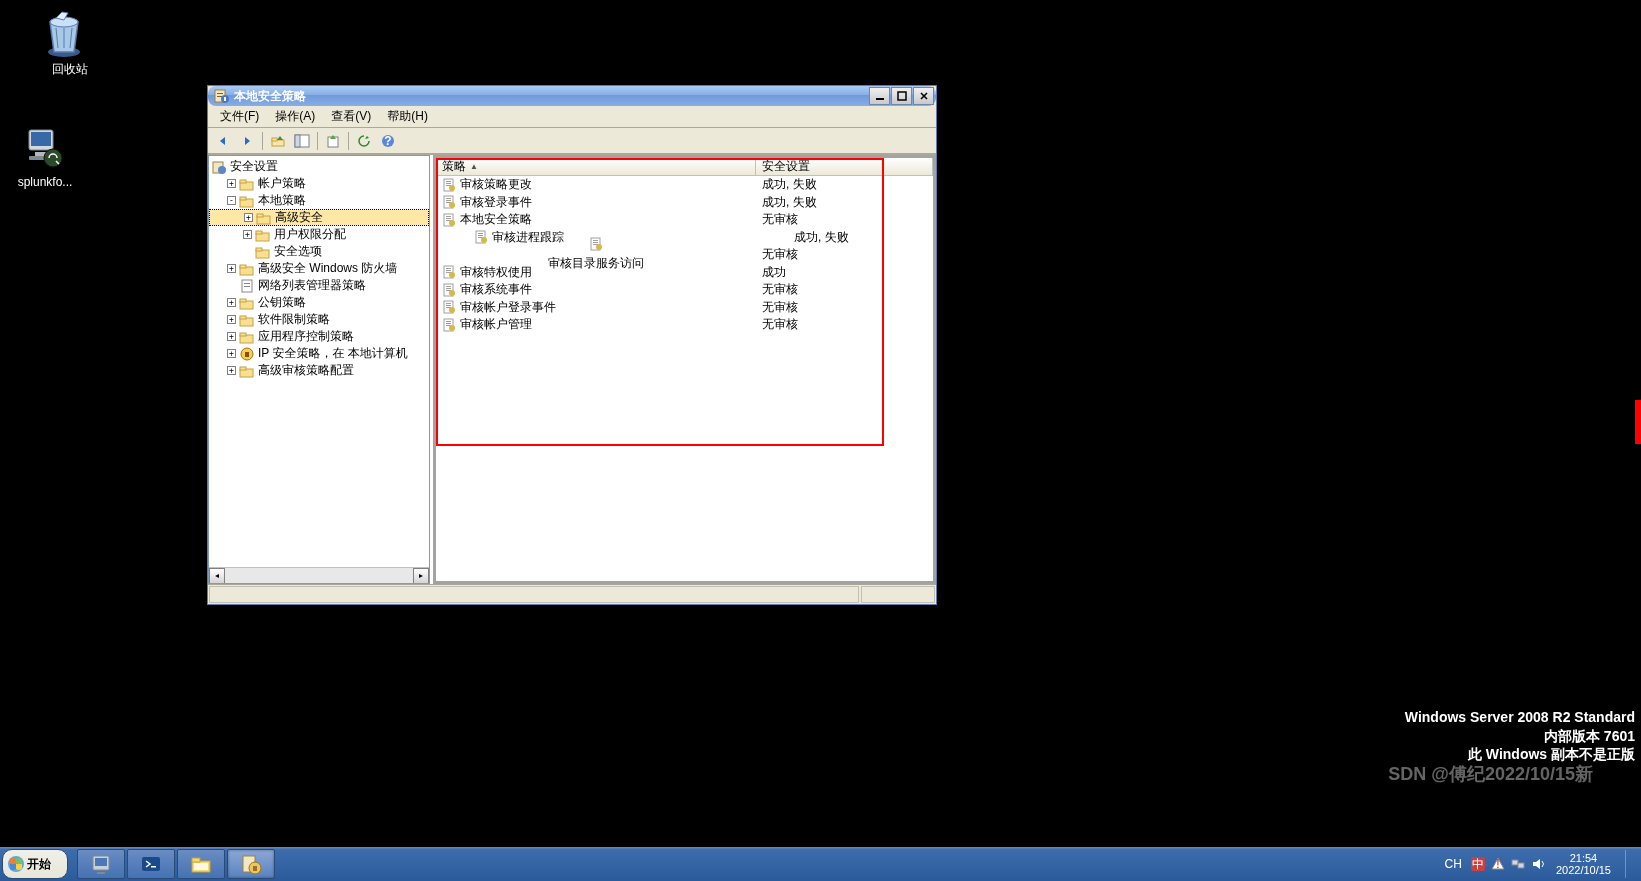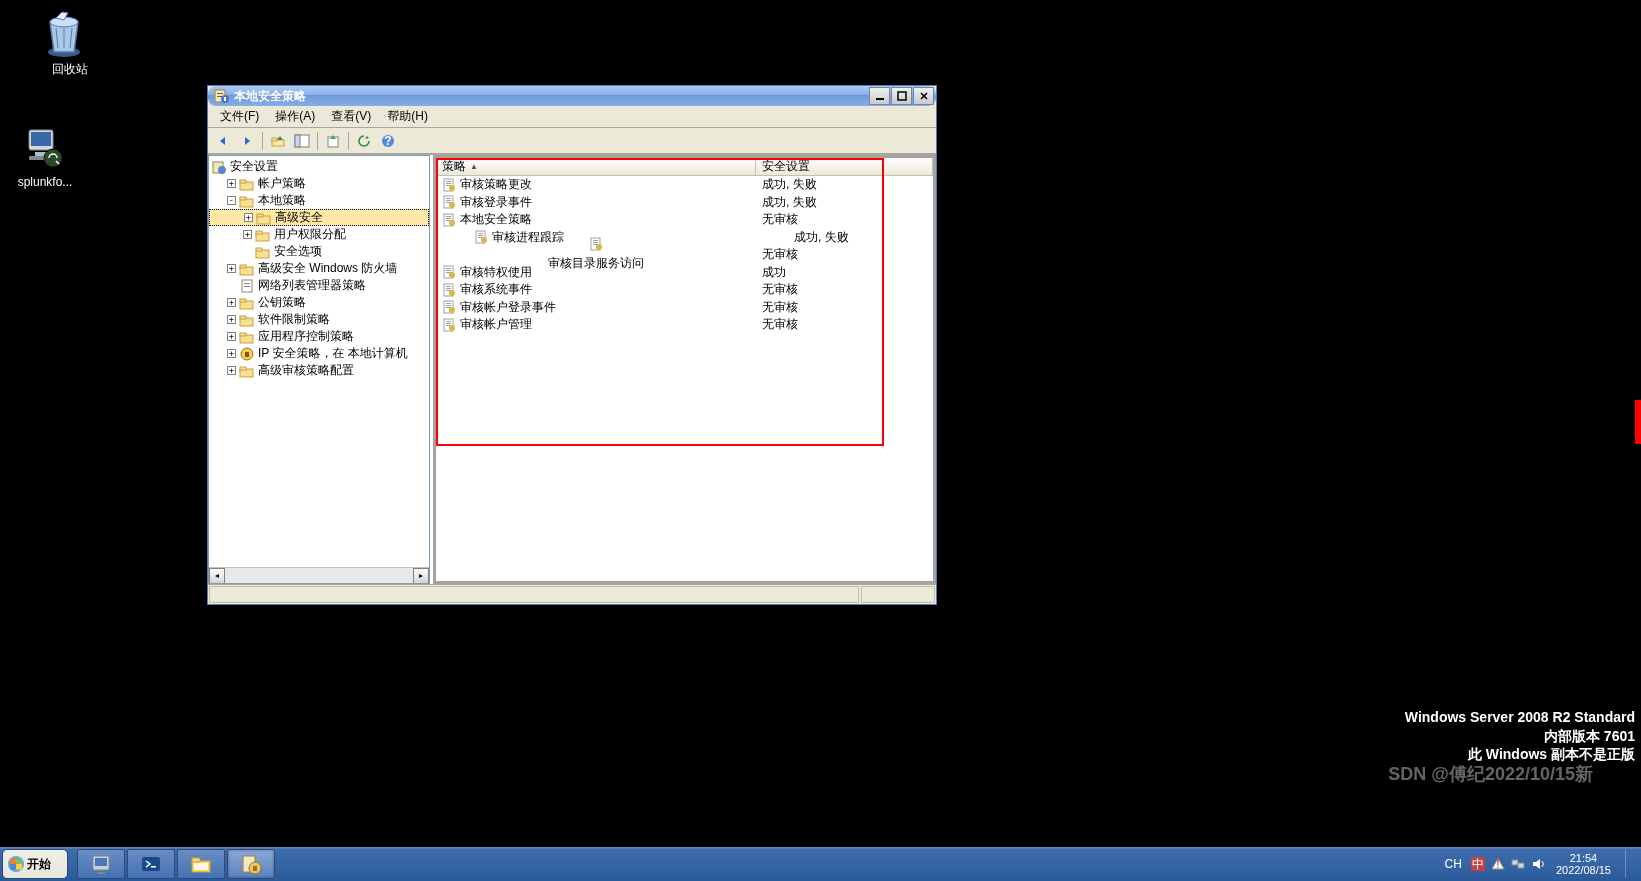--- a/index.html
+++ b/index.html
@@ -64,21 +64,21 @@
 
 .watermark { position:absolute; right:6px; bottom:118px; text-align:right; color:#fff; font-weight:bold; text-shadow: 1px 1px 2px rgba(0,0,0,0.8); }
 .watermark div { font-size: 14px; line-height: 1.3; }
 
 .csdn-wm { position:absolute; right:48px; bottom:95px; color:#c8c8c8; font-weight:bold; font-size:18px; opacity:0.5; }
 
 .red-strip { position:absolute; right:0; top:400px; width:6px; height:44px; background:red; }
 
 
 .taskbar { position:absolute; left:0; right:0; bottom:0; height:34px; background: linear-gradient(#6b8bc0, #3d6bab 8%, #3665a6 50%, #2a5a9a); display:flex; align-items:stretch; }
-.start-btn { width:66px; margin:2px; background: linear-gradient(#f0f0ea, #e8e6d8); border:1px solid #2a4a7a; border-radius:5px; display:flex; align-items:center; gap:2px; padding:0 4px; cursor:pointer; color:#000; font-weight:bold; }
+.start-btn { width:66px; margin:2px; background: linear-gradient(#f0f0ea, #e8e6d8); border:1px solid #2a4a7a; border-radius:10px; display:flex; align-items:center; gap:2px; padding:0 4px; cursor:pointer; color:#000; font-weight:bold; }
 .task-btn { width:48px; margin:2px 1px; background: linear-gradient(#6a8cc2, #4472b2); border:1px solid #2a4a7a; border-radius:2px; display:flex; align-items:center; justify-content:center; cursor:pointer; }
 .task-btn.active { background: linear-gradient(#8aa8d6, #5a82c0); box-shadow: inset 0 0 3px rgba(0,0,0,0.4); }
 .task-sep { width:6px; }
 .tray { margin-left:auto; display:flex; align-items:center; padding:0 4px; gap:4px; color:#fff; }
 .tray-icon { width:16px; height:16px; display:flex; align-items:center; justify-content:center; }
 .tray .lang { padding: 0 4px; cursor:pointer; }
 .tray .clock { text-align:center; padding: 0 6px; line-height:1.1; }
 .tray .clock div { font-size:11px; }
 .tray .show-desktop { width: 12px; height: 28px; border-left: 1px solid rgba(255,255,255,0.3); margin-left: 4px; cursor:pointer; }
 
@@ -576,17 +576,17 @@
         </svg>
       </span>
     <span class="tray-icon">
         <svg width="14" height="14">
           <path d="M2 5 L5 5 L9 2 L9 12 L5 9 L2 9 Z" fill="#fff"></path>
           <path d="M11 4 Q14 7 11 10" stroke="#fff" fill="none"></path>
         </svg>
       </span>
     <div class="clock">
       <div>21:54</div>
-      <div>2022/08/15</div>
+      <div>2022/10/15</div>
     </div>
     <div class="show-desktop"></div>
   </div>
 </div>
 
 </body></html>

